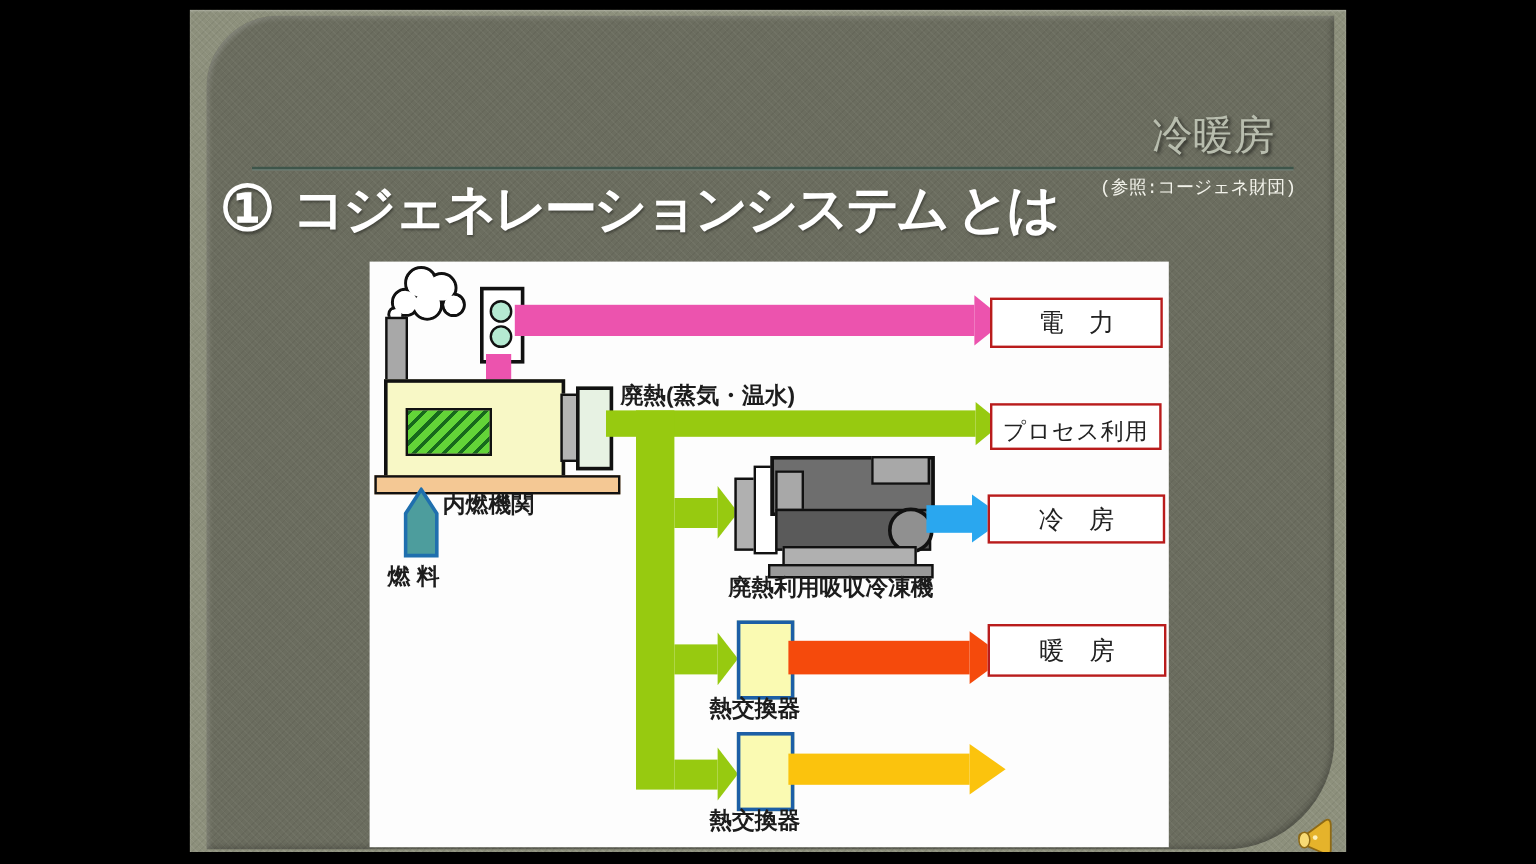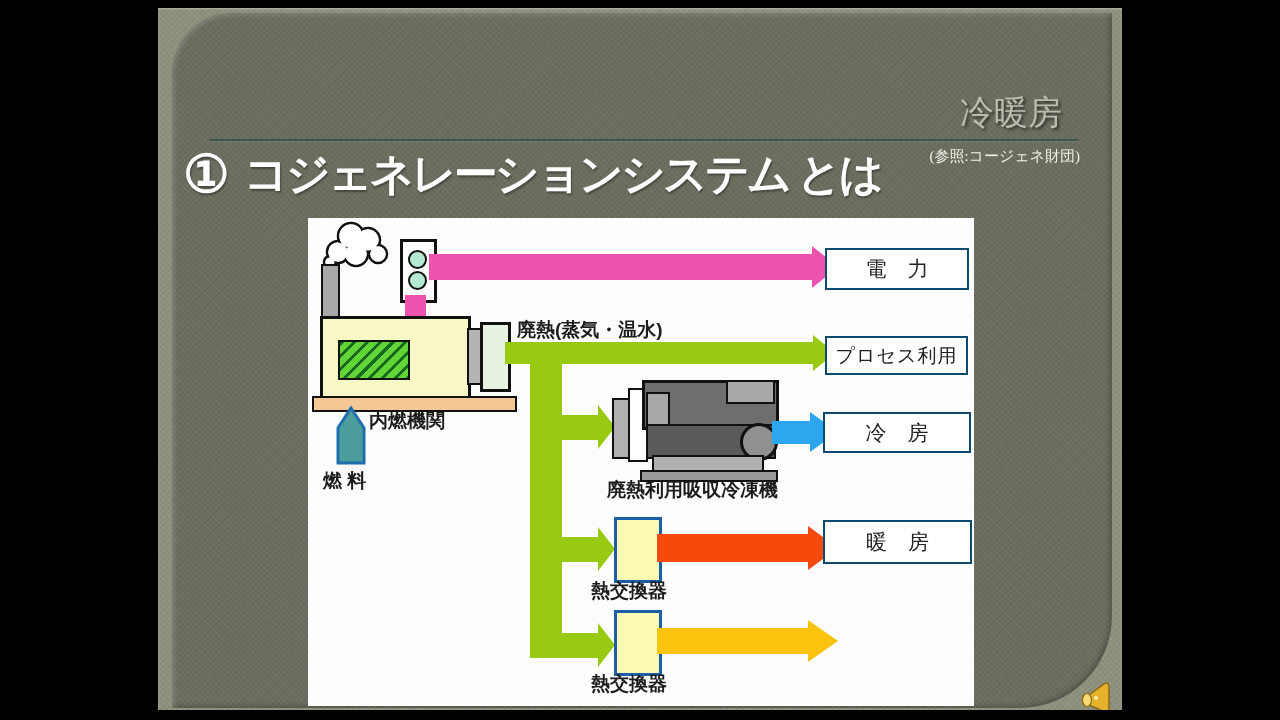--- a/index.html
+++ b/index.html
@@ -23,31 +23,31 @@
     box-shadow:inset 2px 2px 4px rgba(255,255,255,.18), inset -2px -2px 5px rgba(0,0,0,.25);}
 
   .title{left:203px;top:34px;font-family:"Liberation Serif","DejaVu Serif",serif;
     font-size:63px;font-weight:bold;letter-spacing:-2px;color:#ece9d2;white-space:nowrap;
     text-shadow:3px 3px 4px rgba(15,15,8,.65), -1px -1px 1px rgba(255,255,255,.3);}
   .subtitle{left:960px;top:90px;font-family:"Liberation Serif","DejaVu Serif",serif;
     font-size:34px;color:#b8bdae;text-shadow:2px 2px 3px rgba(0,0,0,.55);text-align:right;}
   .rule{left:210px;top:139px;width:868px;height:2px;background:#3e554a;
     border-bottom:1px solid rgba(255,255,255,.25);}
   .refnote{left:898px;top:147px;width:182px;text-align:right;
-    font-family:Liberation Serif, serif;font-size:15px;color:#f2f2ea;}
+    font-family:Liberation Mono, monospace;font-size:15px;color:#f2f2ea;}
   .heading{left:183px;top:144px;color:#ffffff;white-space:nowrap;
     font-family:"Liberation Serif","DejaVu Serif",serif;font-weight:bold;
     font-size:44px;letter-spacing:-3px;text-shadow:1px 2px 2px rgba(0,0,0,.35);}
   .heading .num{font-size:52px;letter-spacing:0;vertical-align:-3px;margin-right:6px;}
 
   
   .canvas{left:308px;top:218px;width:666px;height:488px;background:#fdfdfd;}
 
   
-  .outbox{background:#fff;border:2px solid #0c4a6e;display:flex;align-items:center;
+  .outbox{background:#fff;border:2px solid #b91c1c;display:flex;align-items:center;
     justify-content:center;font-size:21px;font-weight:500;color:#222;white-space:nowrap;}
   .lbl{color:#1c1c1c;font-size:19px;font-weight:700;white-space:nowrap;}
 
   .band{height:26px;}
   .pink-bg{background:#ec53ae;} .green-bg{background:#97ca10;}
 
   .tri{width:0;height:0;}
   .tri-pink{border-left:26px solid #ec53ae;border-top:21px solid transparent;border-bottom:21px solid transparent;}
   .tri-green{border-left:22px solid #97ca10;border-top:18px solid transparent;border-bottom:18px solid transparent;}
   .tri-branch{border-left:17px solid #97ca10;border-top:22px solid transparent;border-bottom:22px solid transparent;}
@@ -162,21 +162,21 @@
   <div class="abs tri tri-orange" style="left:808px;top:526px;"></div>
 
   <div class="abs hx" style="left:614px;top:610px;"></div>
   <div class="abs lbl" style="left:591px;top:671px;">熱交換器</div>
   <div class="abs" style="left:657px;top:628px;width:151px;height:26px;background:#fbc30d;"></div>
   <div class="abs tri tri-yellow" style="left:808px;top:620px;"></div>
 
   <div class="abs outbox" style="left:825px;top:248px;width:140px;height:38px;">
     <span>電　力</span>
     </div>
-  <div class="abs outbox" style="left:825px;top:336px;width:139px;height:35px;font-size:19px;letter-spacing:1px;">
+  <div class="abs outbox" style="left:825px;top:336px;width:139px;height:35px;font-size:19px;letter-spacing:1px;align-items:flex-end;">
     <span>プロセス利用</span>
     </div>
   <div class="abs outbox" style="left:823px;top:412px;width:144px;height:37px;align-items:center;">
     <span>冷　房</span>
     </div>
   <div class="abs outbox" style="left:823px;top:520px;width:145px;height:40px;">
     <span>暖　房</span>
     </div>
 
   <svg class="abs" style="left:1078px;top:676px;" width="34" height="38">

